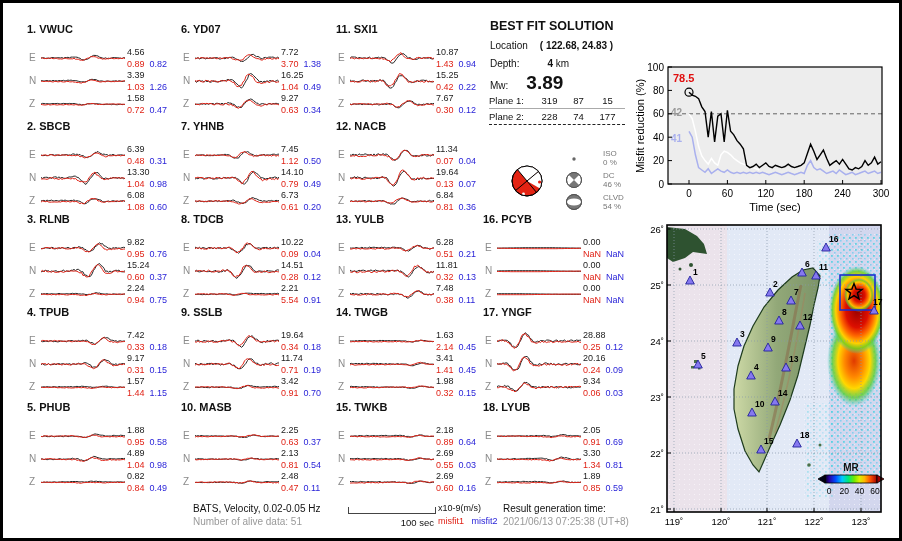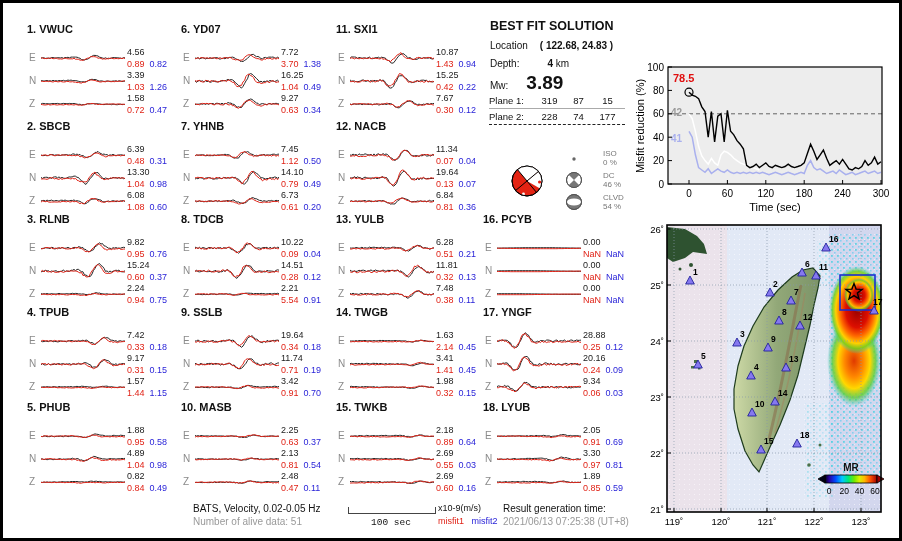--- a/index.html
+++ b/index.html
@@ -37,21 +37,21 @@
   .evtitle{left:655px;top:10px;width:240px;text-align:center;font-size:15px;font-weight:bold;line-height:19px;}
   
   .foot1{left:190px;top:500px;font-size:10px;}
   .foot2{left:190px;top:513px;font-size:10px;color:#999;}
   .unitlab{left:435px;top:500px;font-size:9px;}
   .mislab{left:435px;top:513px;font-size:9px;}
   .rgt1{left:500px;top:500px;font-size:10px;}
   .rgt2{left:500px;top:513px;font-size:10px;color:#999;}
   .sbar{left:345px;top:504px;width:86px;height:6px;border-bottom:1px solid #444;
         border-left:1px solid #444;border-right:1px solid #444;}
-  .sbarlab{left:345px;top:514px;width:86px;text-align:center;font-size:9.5px;font-family:Liberation Mono, monospace;}
+  .sbarlab{left:345px;top:514px;width:86px;text-align:right;font-size:9.5px;}
 </style>
 </head>
 <body>
 
 <div id="fig">
 
   <div id="stations">
       <div class="sgroup" style="left: 24px; top: 20px;">
         <div class="shead">1. VWUC</div>
         <div class="srowc" style="top: 24px;">
@@ -678,21 +678,21 @@
           </div>
         </div>
         <div class="srowc" style="top: 47px;">
           <div class="clab">N</div>
           <svg class="wsvg" width="84" height="22">
             <path d="M0.0,10.8 L1.5,11.4 L3.0,11.3 L4.5,10.9 L6.0,11.3 L7.5,11.2 L9.0,11.4 L10.5,10.6 L12.0,11.4 L13.5,11.2 L15.0,11.0 L16.5,10.5 L18.0,10.6 L19.5,11.1 L21.0,11.1 L22.5,10.9 L24.0,10.8 L25.5,10.8 L27.0,10.8 L28.5,10.7 L30.0,10.3 L31.5,10.4 L33.0,10.3 L34.5,10.6 L36.0,10.6 L37.5,10.4 L39.0,10.4 L40.5,10.3 L42.0,10.2 L43.5,10.1 L45.0,10.1 L46.5,10.4 L48.0,11.0 L49.5,10.6 L51.0,11.6 L52.5,11.6 L54.0,12.2 L55.5,12.4 L57.0,12.4 L58.5,11.5 L60.0,10.9 L61.5,10.3 L63.0,9.4 L64.5,9.0 L66.0,9.5 L67.5,10.0 L69.0,9.5 L70.5,10.1 L72.0,10.4 L73.5,10.9 L75.0,11.6 L76.5,11.4 L78.0,11.5 L79.5,10.9 L81.0,10.8 L82.5,11.3 L84.0,11.1" fill="none" stroke="#111" stroke-width="0.9"></path>
             <path d="M0.0,11.1 L1.5,11.2 L3.0,10.9 L4.5,11.4 L6.0,11.6 L7.5,11.5 L9.0,11.3 L10.5,11.1 L12.0,11.3 L13.5,11.6 L15.0,11.4 L16.5,11.8 L18.0,11.4 L19.5,11.6 L21.0,11.4 L22.5,11.6 L24.0,11.3 L25.5,11.2 L27.0,11.5 L28.5,11.6 L30.0,11.6 L31.5,11.8 L33.0,11.4 L34.5,12.0 L36.0,11.4 L37.5,11.7 L39.0,11.5 L40.5,11.6 L42.0,11.9 L43.5,11.4 L45.0,12.2 L46.5,12.0 L48.0,11.9 L49.5,12.6 L51.0,12.3 L52.5,13.2 L54.0,12.5 L55.5,12.6 L57.0,11.8 L58.5,11.1 L60.0,10.9 L61.5,10.8 L63.0,10.0 L64.5,10.3 L66.0,10.7 L67.5,11.1 L69.0,11.3 L70.5,11.6 L72.0,11.7 L73.5,11.9 L75.0,11.4 L76.5,12.0 L78.0,11.3 L79.5,11.9 L81.0,11.6 L82.5,11.7 L84.0,11.1" fill="none" stroke="#e02317" stroke-width="1"></path>
           </svg>
           <div class="nums">
             <div class="ampv">3.30</div>
-            <div class="mrow"><span class="m1">0.97</span><span class="m2">0.81</span></div>
+            <div class="mrow"><span class="m1">1.34</span><span class="m2">0.81</span></div>
           </div>
         </div>
         <div class="srowc" style="top: 70px;">
           <div class="clab">Z</div>
           <svg class="wsvg" width="84" height="22">
             <path d="M0.0,10.9 L1.5,11.0 L3.0,10.8 L4.5,11.2 L6.0,11.1 L7.5,10.8 L9.0,10.6 L10.5,11.1 L12.0,10.9 L13.5,10.9 L15.0,10.6 L16.5,10.6 L18.0,11.0 L19.5,10.6 L21.0,10.6 L22.5,10.8 L24.0,11.0 L25.5,10.4 L27.0,10.3 L28.5,10.6 L30.0,10.6 L31.5,10.9 L33.0,10.5 L34.5,10.9 L36.0,10.6 L37.5,10.3 L39.0,10.4 L40.5,11.0 L42.0,10.5 L43.5,10.8 L45.0,10.6 L46.5,10.9 L48.0,10.9 L49.5,11.2 L51.0,11.4 L52.5,11.8 L54.0,11.8 L55.5,11.6 L57.0,11.3 L58.5,11.6 L60.0,11.2 L61.5,10.9 L63.0,10.5 L64.5,10.6 L66.0,9.9 L67.5,10.2 L69.0,10.8 L70.5,10.6 L72.0,11.2 L73.5,11.5 L75.0,11.0 L76.5,11.5 L78.0,11.2 L79.5,11.5 L81.0,11.2 L82.5,11.5 L84.0,11.1" fill="none" stroke="#111" stroke-width="0.9"></path>
             <path d="M0.0,11.7 L1.5,11.7 L3.0,11.3 L4.5,11.7 L6.0,11.6 L7.5,11.7 L9.0,11.4 L10.5,11.6 L12.0,11.7 L13.5,11.7 L15.0,12.0 L16.5,11.8 L18.0,11.9 L19.5,11.5 L21.0,11.4 L22.5,11.9 L24.0,12.0 L25.5,12.0 L27.0,11.7 L28.5,12.1 L30.0,12.0 L31.5,12.0 L33.0,12.1 L34.5,11.4 L36.0,11.4 L37.5,11.5 L39.0,11.9 L40.5,11.4 L42.0,11.6 L43.5,11.5 L45.0,11.5 L46.5,11.8 L48.0,11.6 L49.5,12.1 L51.0,12.0 L52.5,12.3 L54.0,12.1 L55.5,12.2 L57.0,11.7 L58.5,11.4 L60.0,11.0 L61.5,10.4 L63.0,10.3 L64.5,10.2 L66.0,10.9 L67.5,10.9 L69.0,11.0 L70.5,11.6 L72.0,11.2 L73.5,11.6 L75.0,11.3 L76.5,11.6 L78.0,11.5 L79.5,11.4 L81.0,11.5 L82.5,11.3 L84.0,11.0" fill="none" stroke="#e02317" stroke-width="1"></path>
           </svg>
           <div class="nums">
             <div class="ampv">1.89</div>

